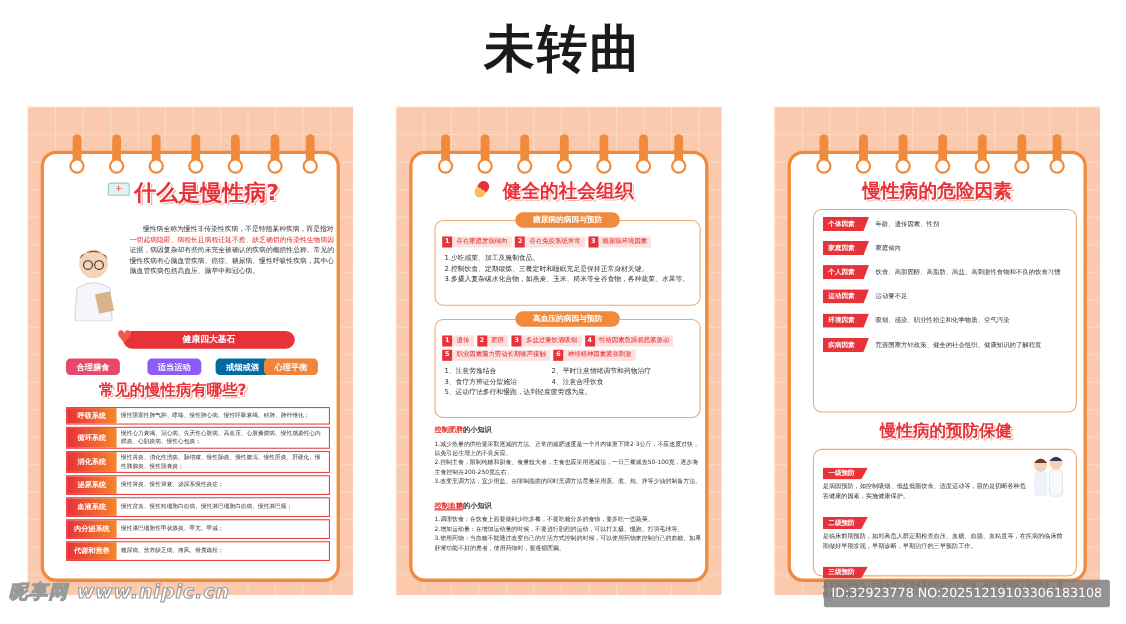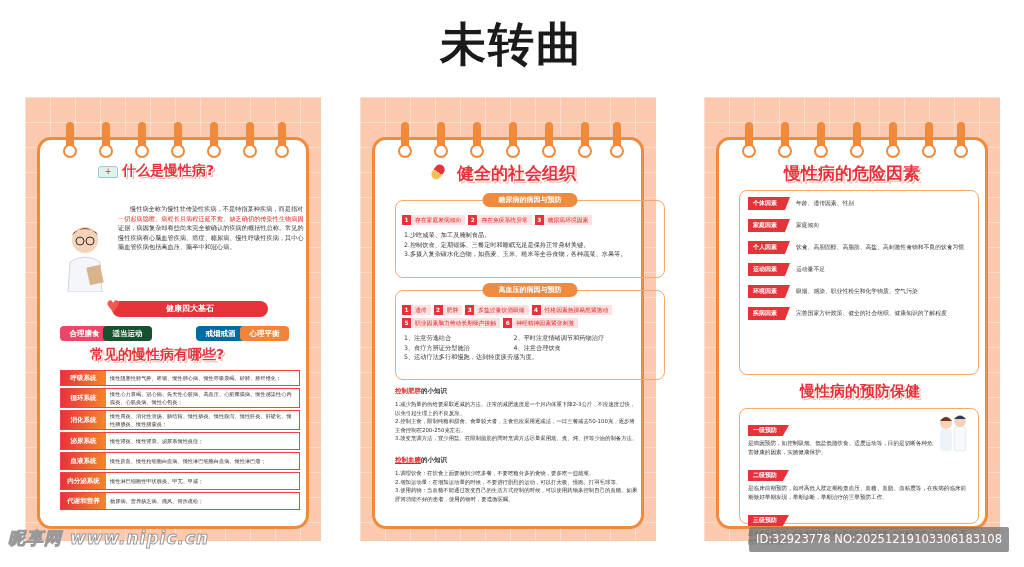--- a/index.html
+++ b/index.html
@@ -18,21 +18,21 @@
 
 .doctor{position:absolute;left:20px;top:82px;width:50px;height:70px}
 .p1 .intro{position:absolute;left:78px;top:64px;width:190px;text-indent:12px}
 .heart-banner{position:absolute;left:72px;top:161px;width:156px;height:16px;background:#e8323a;border-radius:8px;color:#fff;font-size:8px;font-weight:bold;text-align:center;line-height:16px}
 .pill{position:absolute;top:186px;width:49px;height:15px;border-radius:4px;color:#fff;font-size:7.5px;text-align:center;line-height:15px;font-weight:bold}
 .systable{position:absolute;left:20px;top:230px;width:240px}
 .sysrow{display:flex;margin-bottom:2px;border:1px solid #ef4444}
 .syslabel{width:45px;background:linear-gradient(90deg,#e8323a,#f4862a);color:#fff;font-size:6.5px;font-weight:bold;display:flex;align-items:center;justify-content:center;text-align:center;line-height:8px}
 .sysval{flex:1;padding:2px 4px;font-size:5.2px;line-height:8px;color:#333;display:flex;align-items:center}
 
-.secbox{position:absolute;left:20px;width:270px;border:1.5px solid #f3a96b;border-radius:8px}
+.secbox{position:absolute;left:20px;width:242px;border:1.5px solid #f3a96b;border-radius:8px}
 .sechead{position:absolute;left:50%;transform:translateX(-50%);top:-8px;background:#f08a3c;color:#fff;font-size:7px;font-weight:bold;padding:2px 16px;border-radius:8px;white-space:nowrap}
 .causes{display:flex;flex-wrap:wrap;gap:3px;padding:14px 6px 3px}
 .cause{background:#fde0e0;color:#e02424;font-size:5.8px;line-height:10px;padding:0 4px 0 0;display:flex;align-items:center}
 .cause .n{display:inline-block;background:#e8323a;color:#fff;width:9px;height:10px;text-align:center;margin-right:4px;font-weight:bold}
 .list{padding:2px 8px 6px}
 .knowhead{position:absolute;left:20px;font-size:6.5px;font-weight:bold;color:#333}
 .knowbody{position:absolute;left:20px;width:245px}
 
 .factorbox{position:absolute;left:20px;top:50px;width:240px;height:185px;border:1.5px solid #f3a96b;border-radius:8px;padding:6px 8px}
 .factor{display:flex;align-items:center;margin-bottom:9px}
@@ -45,39 +45,39 @@
 .watermark span{font-size:17px}
 .idbar{position:absolute;left:749px;top:527px;width:260px;height:25px;background:rgba(120,120,120,.8);color:#fff;font-size:11.5px;line-height:25px;text-align:center;border-radius:2px}
 </style>
 </head>
 <body>
 
 <div class="main-title">未转曲</div>
 
 <div class="poster p1">
   <div class="card">
-    <div class="ptitle" style="left:82px;top:22px;font-size:14px">什么是慢性病?</div>
+    <div class="ptitle" style="left:82px;top:22px;font-size:20px">什么是慢性病?</div>
     <div style="position:absolute;left:58px;top:26px;width:20px;height:12px;background:#dff2ef;border:1px solid #9cc;border-radius:3px 3px 1px 1px;text-align:center;font-size:8px;line-height:10px;color:#e02424">+</div>
     <svg class="doctor" viewBox="0 0 50 70">
       <circle cx="25" cy="18" r="13" fill="#f6d3b8"></circle>
       <path d="M12 14 Q25 -2 38 14 L36 10 Q25 4 14 10Z" fill="#8a4a2a"></path>
       <circle cx="20" cy="19" r="4" fill="none" stroke="#333" stroke-width="1"></circle>
       <circle cx="30" cy="19" r="4" fill="none" stroke="#333" stroke-width="1"></circle>
       <path d="M8 70 L10 40 Q25 30 40 40 L42 70Z" fill="#f4f6fb" stroke="#ccd" stroke-width=".8"></path>
       <rect x="28" y="44" width="14" height="18" fill="#d9b48a" transform="rotate(-12 35 53)"></rect>
     </svg>
     <div class="intro sm">
       <span>慢性病全称为慢性非传染性疾病，不是特指某种疾病，而是指对</span><span class="red">一切起病隐匿、病程长且病程迁延不愈、缺乏确切的传染性生物病因</span><span>证据，病因复杂却有些尚未完全被确认的疾病的概括性总称。常见的慢性疾病有心脑血管疾病、癌症、糖尿病、慢性呼吸性疾病，其中心脑血管疾病包括高血压、脑卒中和冠心病。</span>
     </div>
     <div class="heart-banner">
       <span style="position:absolute;left:-6px;top:-2px;font-size:16px;color:#f15a4a">♥</span>
       <span>健康四大基石</span>
     </div>
     <div class="pill" style="left:20px;background:#e8476a">合理膳食</div>
-    <div class="pill" style="left:63px;background:#14532d">适当运动</div>
+    <div class="pill" style="left:94px;background:#8b5cf6">适当运动</div>
     <div class="pill" style="left:156px;background:#0369a1">戒烟戒酒</div>
     <div class="pill" style="left:200px;background:#f0843a">心理平衡</div>
     <div class="ptitle" style="left:50px;top:206px;font-size:14px">常见的慢性病有哪些?</div>
     <div class="systable">
       <div class="sysrow" style="height:16px">
           <div class="syslabel">呼吸系统</div>
           <div class="sysval">慢性阻塞性肺气肿、哮喘、慢性肺心病、慢性呼吸衰竭、矽肺、肺纤维化；</div>
         </div>
       <div class="sysrow" style="height:20px">
           <div class="syslabel">循环系统</div>

